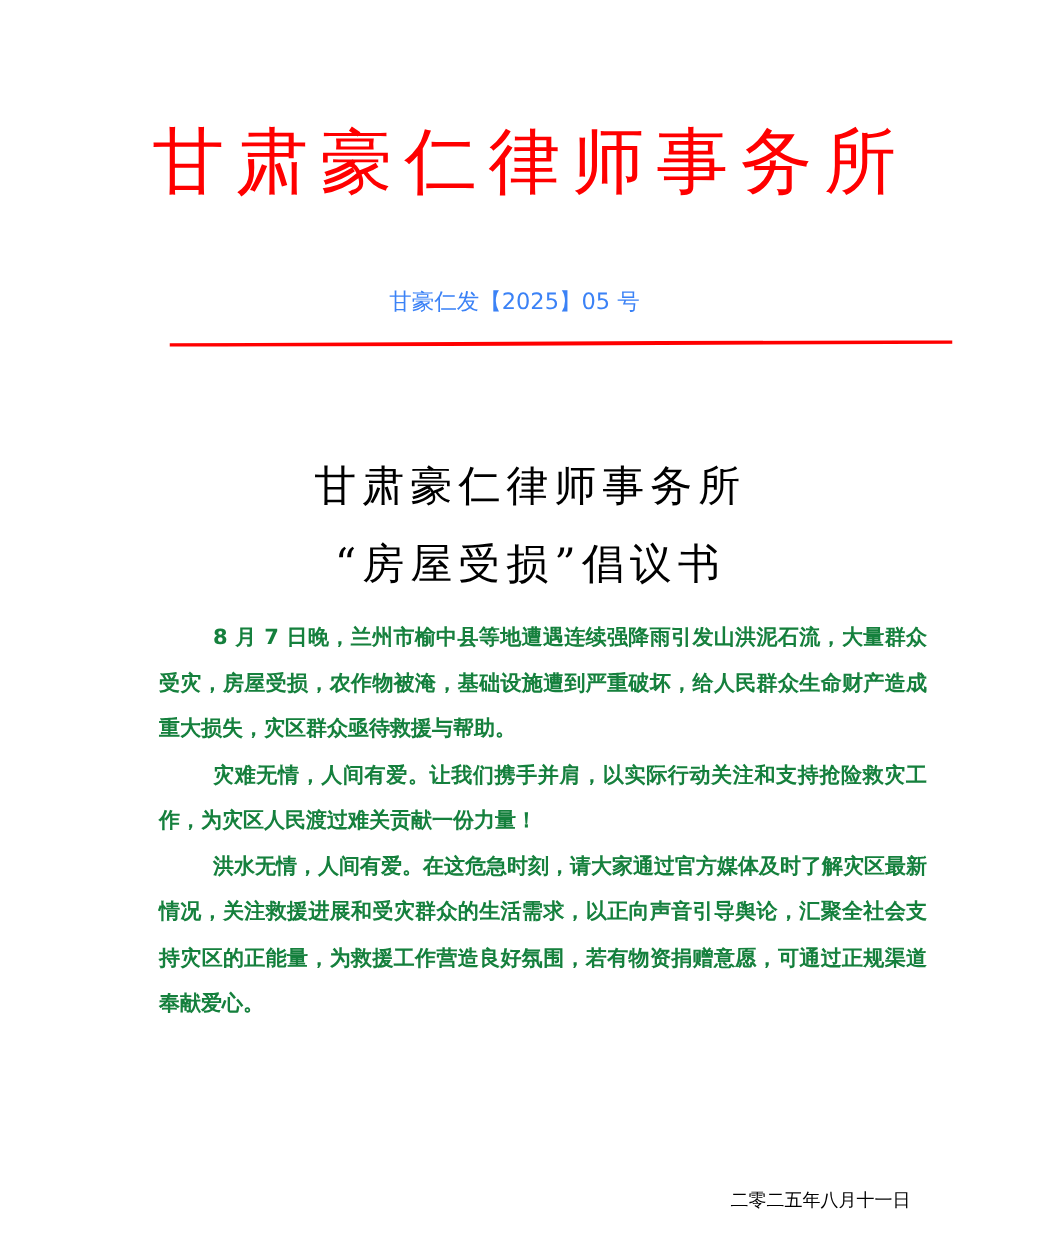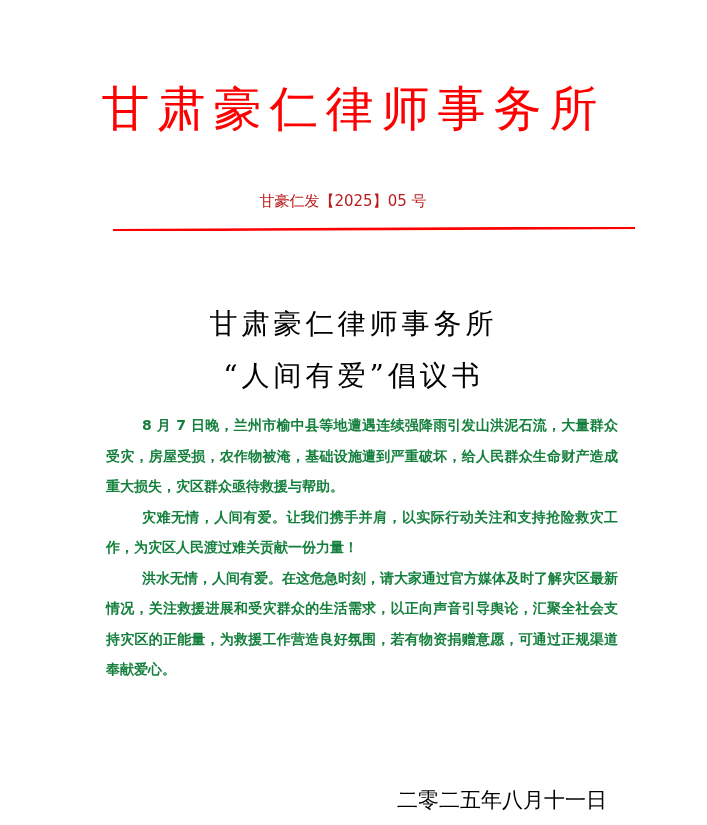--- a/index.html
+++ b/index.html
@@ -30,21 +30,21 @@
     }
     .doc-number {
       position: absolute;
       left: 0;
       width: 686px;
       top: 190px;
       text-align: center;
       font-family: "DejaVu Sans", "Liberation Sans", sans-serif;
       font-size: 15px;
       line-height: 22px;
-      color: #b91c1c;
+      color: #3b82f6;
     }
     .red-rule {
       position: absolute;
       left: 113px;
       top: 227px;
       width: 522px;
       height: 4px;
     }
     .title-1 {
       position: absolute;
@@ -80,38 +80,38 @@
     .body-text p {
       margin: 0;
       text-indent: 36px;
       text-align: justify;
     }
     .date-line {
       position: absolute;
       right: 100px;
       top: 788px;
       font-family: "DejaVu Sans", "Liberation Sans", sans-serif;
-      font-size: 21px;
+      font-size: 12px;
       line-height: 24px;
       color: #000000;
     }
   </style>
 </head>
 <body>
 
 <div class="org-header">甘肃豪仁律师事务所</div>
 
 <div class="doc-number">甘豪仁发【2025】05 号</div>
 
 <svg class="red-rule" viewBox="0 0 522 4" preserveAspectRatio="none">
   <line x1="0" y1="3.2" x2="522" y2="0.8" stroke="#ff0000" stroke-width="2.6" stroke-linecap="butt"></line>
 </svg>
 
 <div class="title-1">甘肃豪仁律师事务所</div>
-<div class="title-2">“人间有爱”倡议书</div>
+<div class="title-2">“房屋受损”倡议书</div>
 
 <div class="body-text">
   <p>8 月 7 日晚，兰州市榆中县等地遭遇连续强降雨引发山洪泥石流，大量群众受灾，房屋受损，农作物被淹，基础设施遭到严重破坏，给人民群众生命财产造成重大损失，灾区群众亟待救援与帮助。</p>
   <p>灾难无情，人间有爱。让我们携手并肩，以实际行动关注和支持抢险救灾工作，为灾区人民渡过难关贡献一份力量！</p>
   <p>洪水无情，人间有爱。在这危急时刻，请大家通过官方媒体及时了解灾区最新情况，关注救援进展和受灾群众的生活需求，以正向声音引导舆论，汇聚全社会支持灾区的正能量，为救援工作营造良好氛围，若有物资捐赠意愿，可通过正规渠道奉献爱心。</p>
 </div>
 
 <div class="date-line">二零二五年八月十一日</div>
 
 </body></html>

